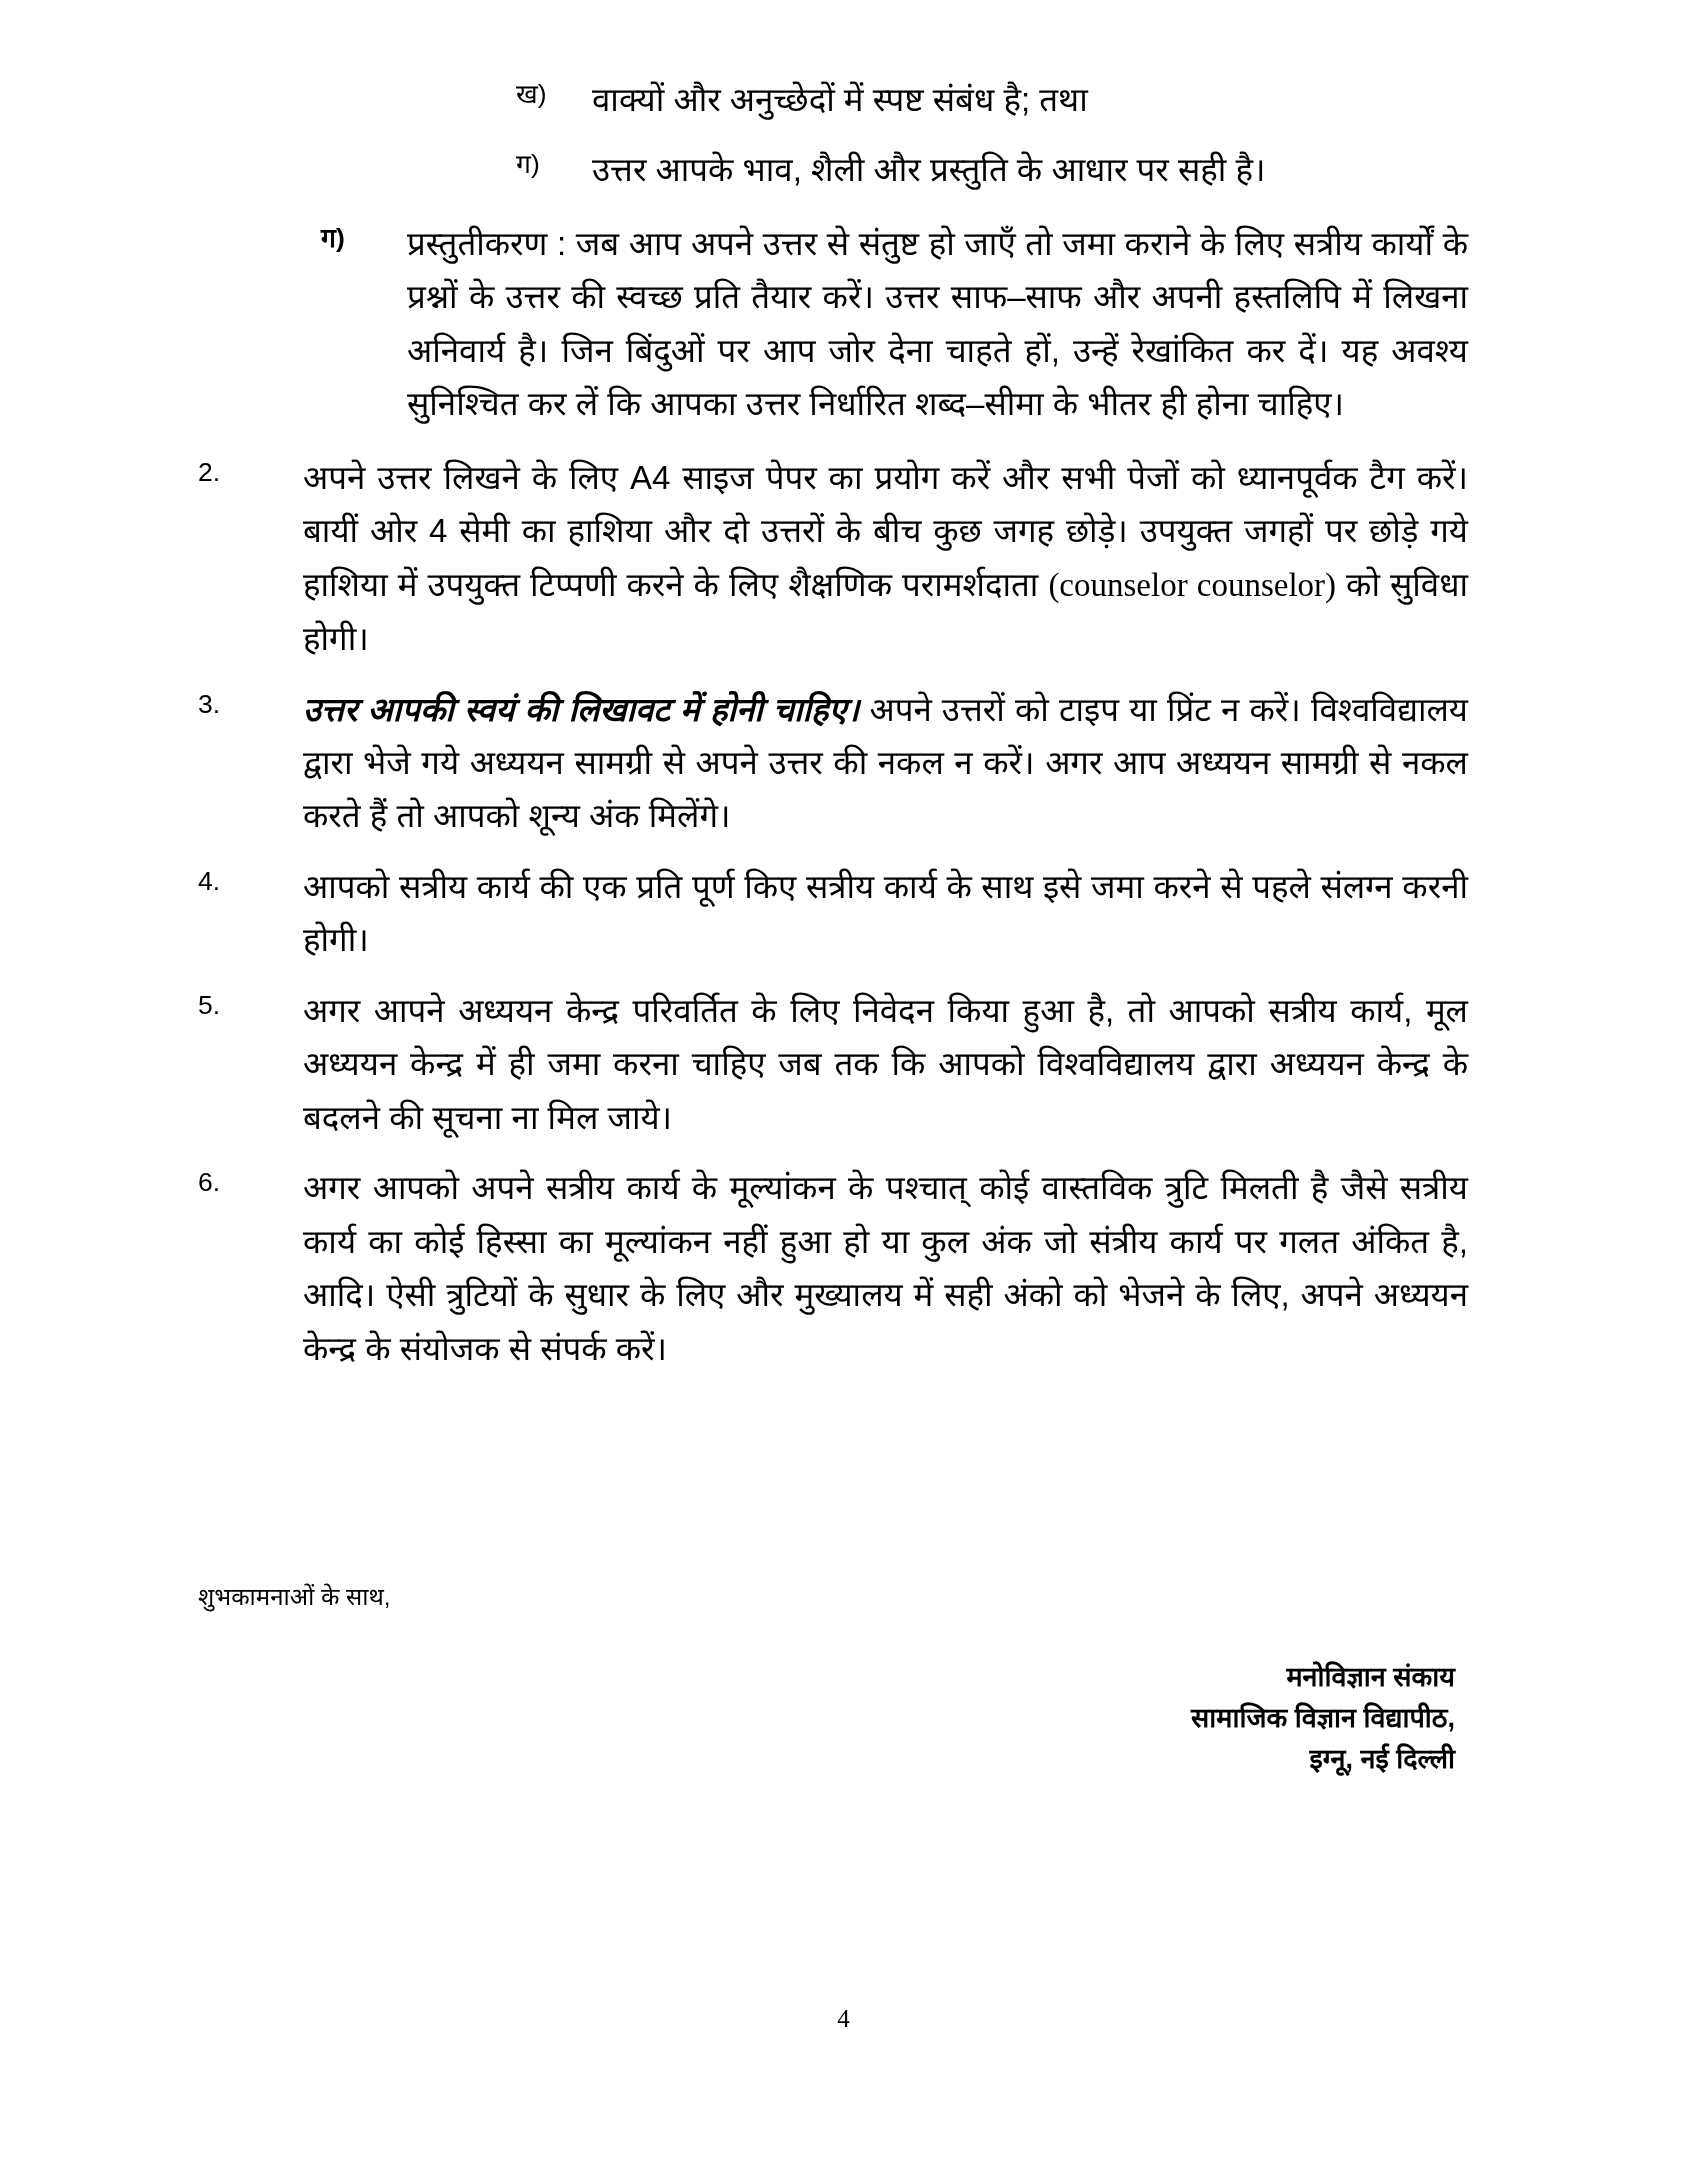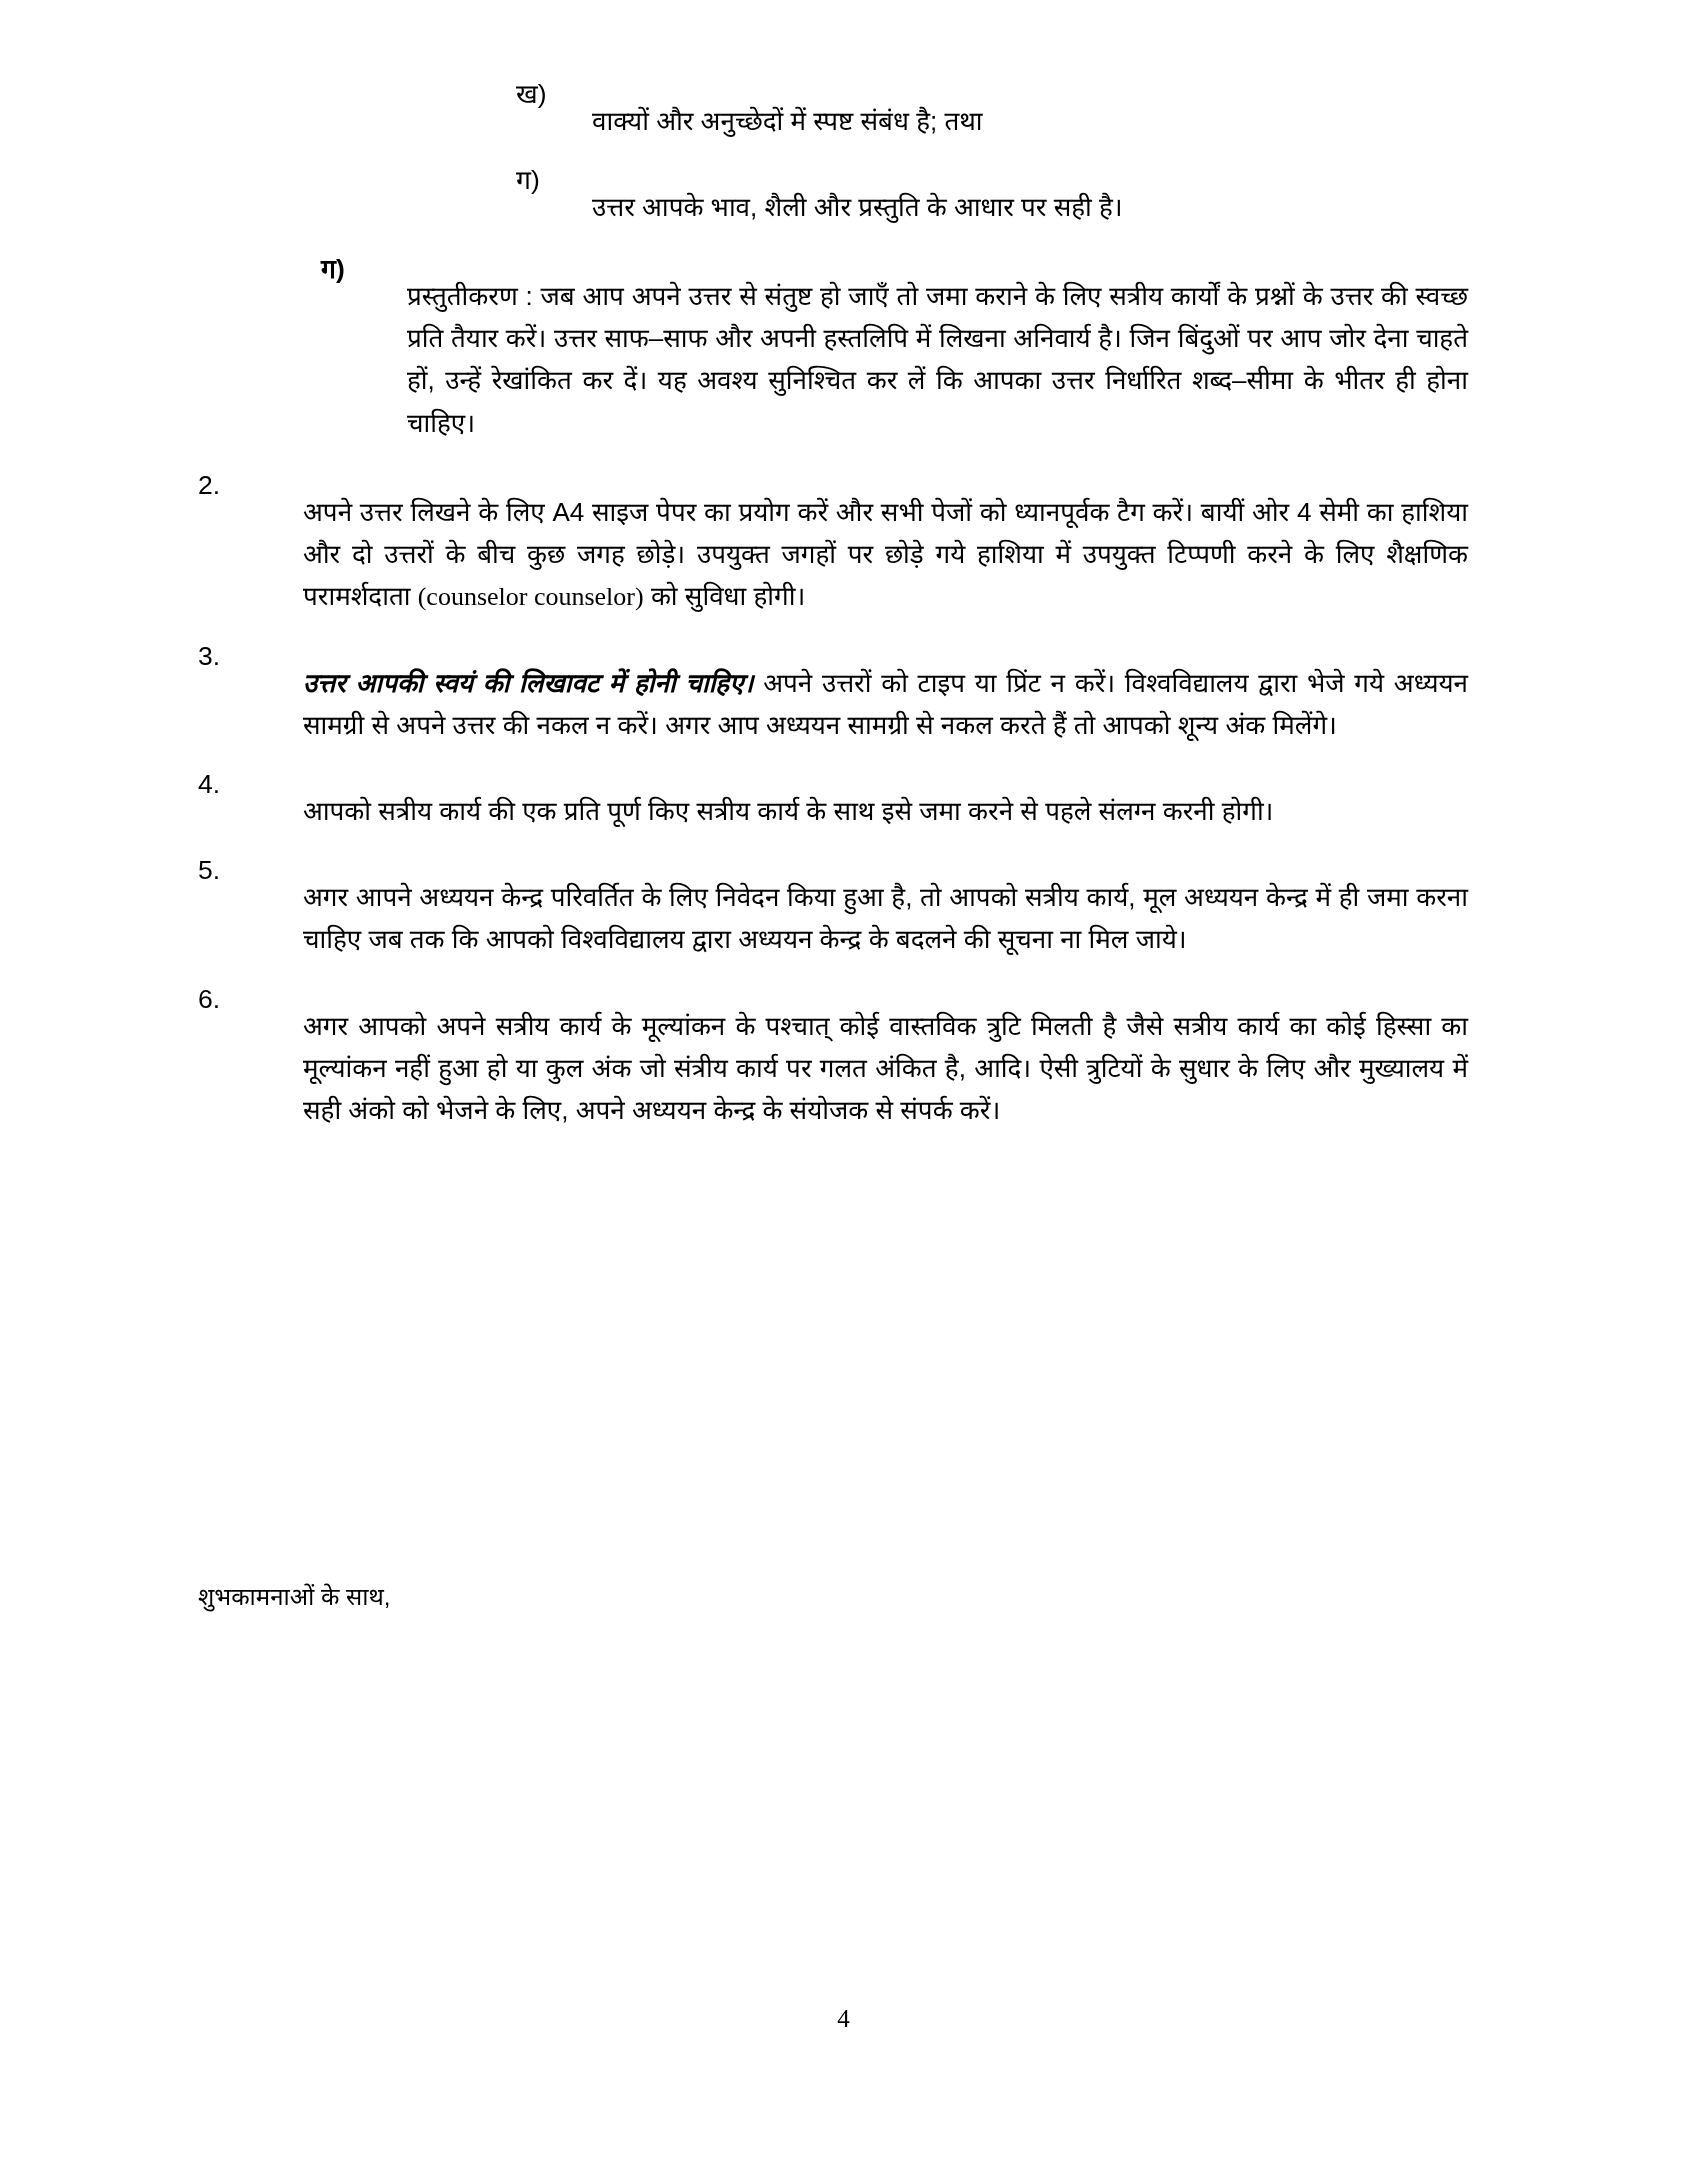--- a/index.html
+++ b/index.html
@@ -43,24 +43,23 @@
   .marker {
     flex: 0 0 auto;
     font-size: 26.5px;
     line-height: 1.62;
     white-space: nowrap;
   }
   .body-text {
     flex: 1 1 auto;
     text-align: justify;
     text-justify: inter-word;
-    font-size: 26px;
+    font-size: 33px;
     line-height: 1.62;
     hyphens: none;
-    margin-top: 27px;
   }
 
   
   .lvl1 > .marker { width: 105px; }
 
   
   .lvl2 {
     margin-left: 123px;
     width: calc(100% - 123px);
   }
@@ -155,17 +154,22 @@
 
     <div class="para lvl1">
       <span class="marker">6.</span>
       <span class="body-text">अगर आपको अपने सत्रीय कार्य के मूल्यांकन के पश्चात् कोई वास्तविक त्रुटि मिलती है जैसे सत्रीय कार्य का कोई हिस्सा का मूल्यांकन नहीं हुआ हो या कुल अंक जो संत्रीय कार्य पर गलत अंकित है, आदि। ऐसी त्रुटियों के सुधार के लिए और मुख्यालय में सही अंको को भेजने के लिए, अपने अध्ययन केन्द्र के संयोजक से संपर्क करें।</span>
     </div>
 
   </div>
 
   <div class="closing">शुभकामनाओं के साथ,</div>
 
+  <div class="signature">
+    <div>मनोविज्ञान संकाय</div>
+    <div>सामाजिक विज्ञान विद्यापीठ,</div>
+    <div>इग्नू, नई दिल्ली</div>
+  </div>
 
   <div class="page-number">4</div>
 
 </div>
 
 
 </body></html>

